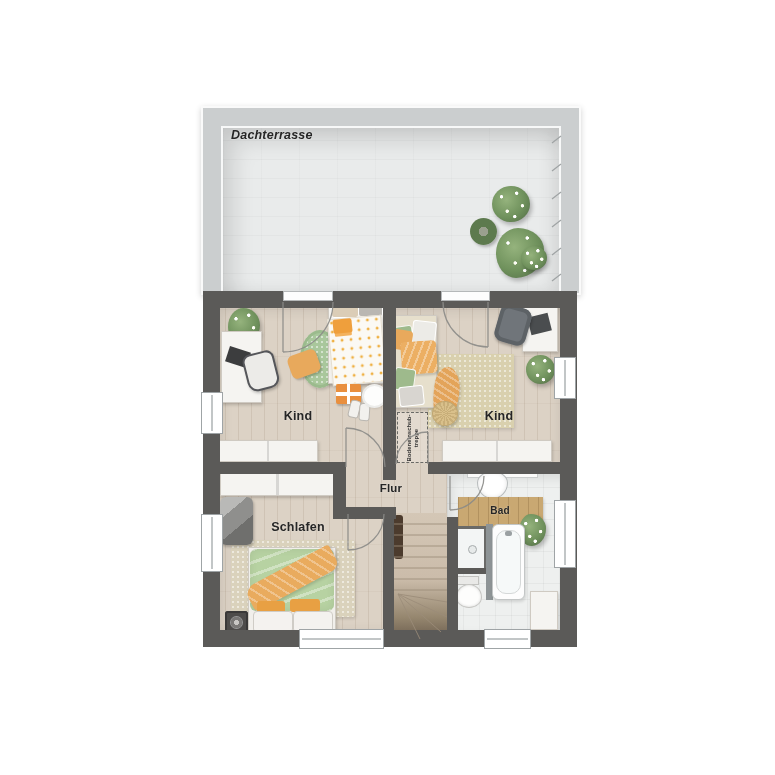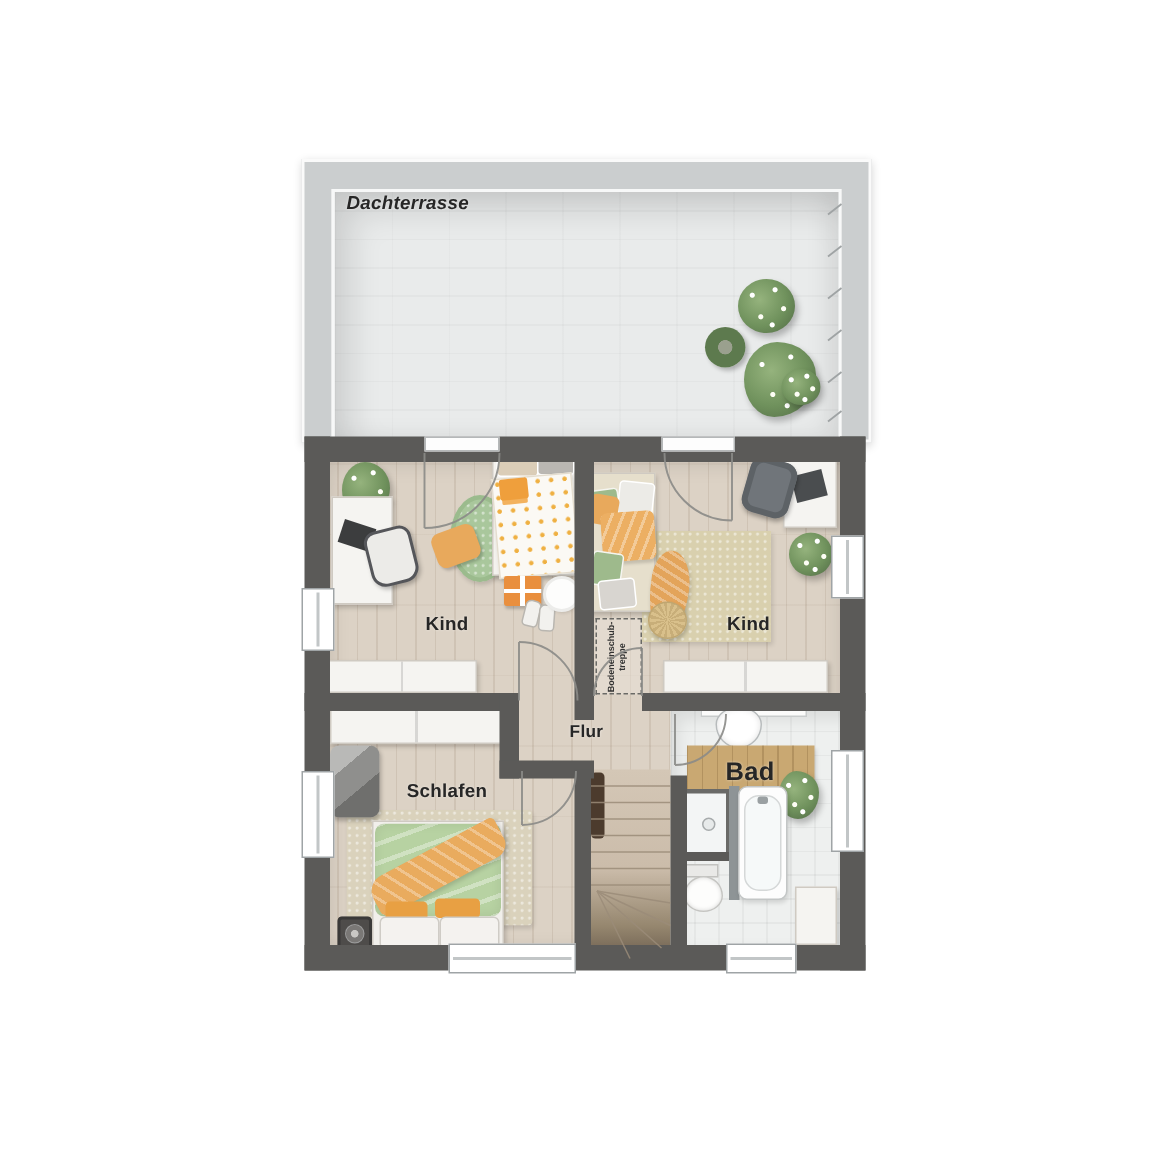--- a/index.html
+++ b/index.html
@@ -244,15 +244,15 @@
       <line x1="552" y1="227" x2="561" y2="220"></line>
       <line x1="552" y1="255" x2="561" y2="248"></line>
       <line x1="552" y1="281" x2="561" y2="274"></line>
     </g>
   </svg>
 
   <div class="abs label" style="left:268px;top:409px;width:60px;">Kind</div>
   <div class="abs label" style="left:469px;top:409px;width:60px;">Kind</div>
   <div class="abs label label-sm" style="left:361px;top:482px;width:60px;">Flur</div>
   <div class="abs label" style="left:263px;top:520px;width:70px;">Schlafen</div>
-  <div class="abs label" style="left:470px;top:505px;width:60px;font-size:17px;">Bad</div>
+  <div class="abs label" style="left:470px;top:505px;width:60px;font-size:10px;">Bad</div>
 
 </div>
 
 </body></html>

